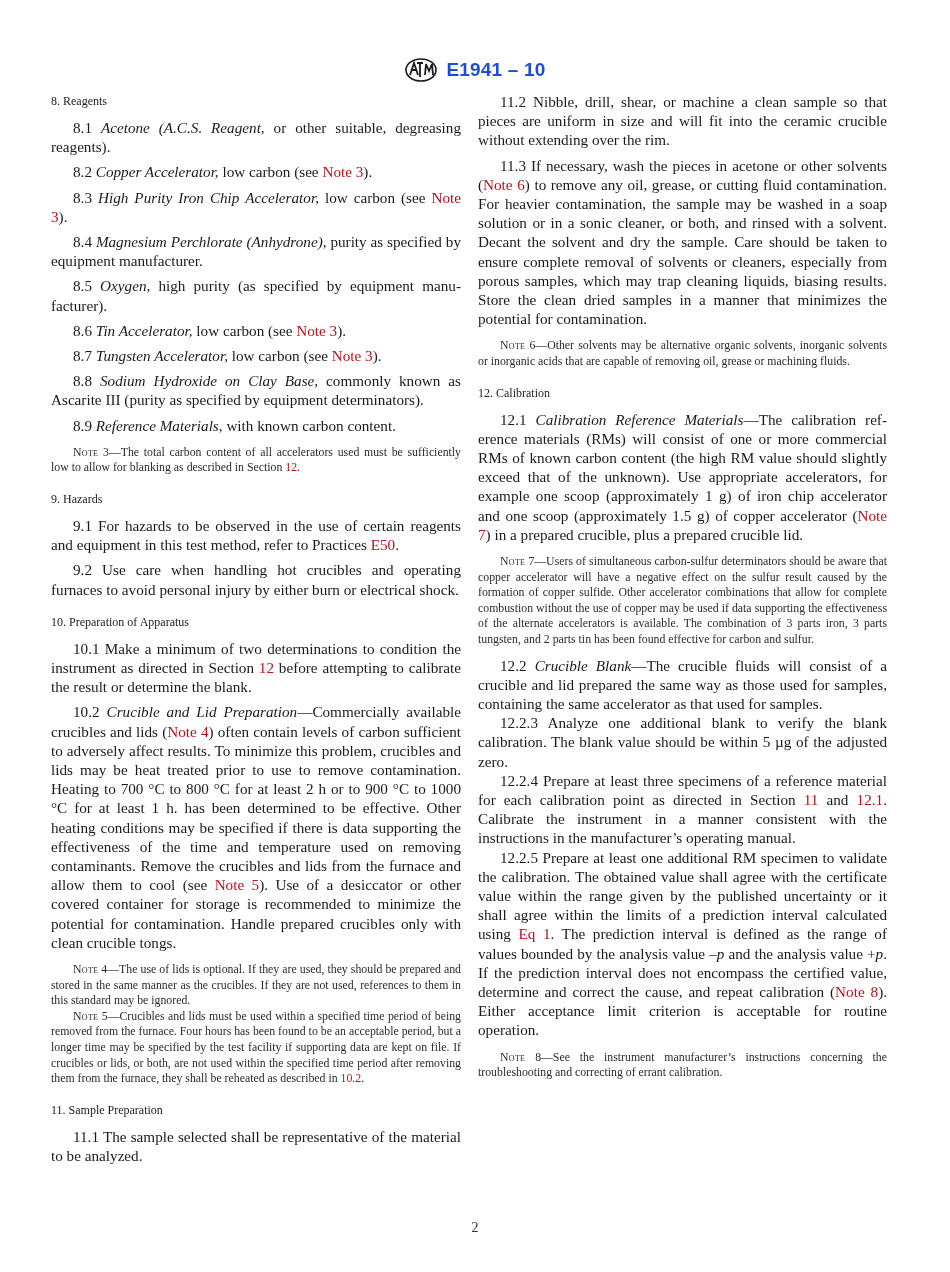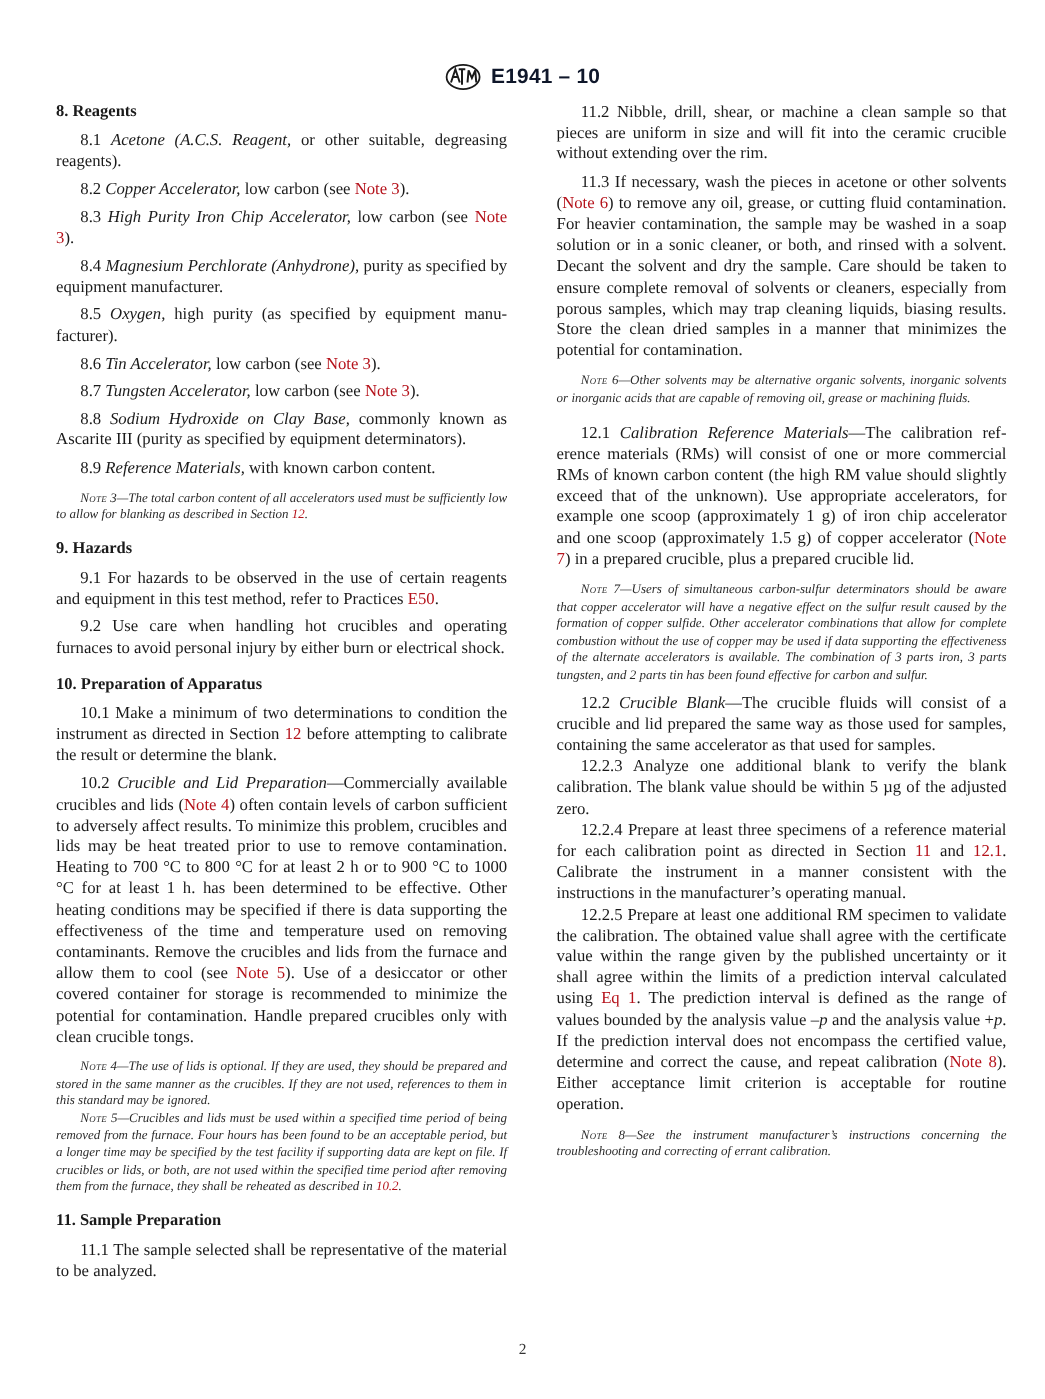--- a/index.html
+++ b/index.html
@@ -2,30 +2,30 @@
 <html><head>
 <meta charset="utf-8">
 <style>
   html, body { margin: 0; padding: 0; background: #ffffff; }
   body { width: 950px; height: 1272px; position: relative; overflow: hidden;
          font-family: "Liberation Serif", "DejaVu Serif", serif; color: #1a1a1a; }
   .header { position: absolute; top: 56px; left: 0; width: 950px; height: 28px;
             display: flex; justify-content: center; align-items: center; }
   .logo { width: 34px; height: 26px; margin-right: 8px; }
   .doc-id { font-family: "Liberation Sans", "DejaVu Sans", sans-serif; font-weight: bold;
-            font-size: 19px; color: #0f172a; letter-spacing: 0.2px; }
+            font-size: 19px; color: #1d4ed8; letter-spacing: 0.2px; }
   .col { position: absolute; top: 92px; width: 410px; }
   .col-left { left: 51px; }
-  .col-right { left: 506px; width: 409px; }
-  h2 { font-size: 15px; font-weight: bold; margin: 0 0 7px 0; line-height: 19px; }
+  .col-right { left: 478px; width: 409px; }
+  h2 { font-size: 12px; font-weight: normal; margin: 0 0 7px 0; line-height: 19px; }
   p.para { font-size: 15.2px; line-height: 19.2px; margin: 0 0 6px 0; text-align: justify;
            text-indent: 22px; hyphens: manual; }
   p.para.tight { margin-bottom: 0; }
   p.note { font-size: 11.8px; line-height: 15.6px; margin: 0 0 0 0; text-align: justify;
-           text-indent: 22px; color: #2a2a2a; font-style: italic; }
+           text-indent: 22px; color: #2a2a2a; }
   .note-block { margin: 10px 0 14px 0; }
   .note-label { font-variant: small-caps; letter-spacing: 0.3px; }
   a.xref { color: #b5121b; text-decoration: none; }
   em { font-style: italic; }
   .gap-s { height: 8px; }
   .page-num { position: absolute; top: 1220px; left: 0; width: 950px; text-align: center;
               font-size: 14px; color: #333; }
 </style>
 </head>
 <body>
@@ -83,20 +83,21 @@
 <div class="col col-right">
   <section>
     <p class="para"><span>11.2  Nibble, drill, shear, or machine a clean sample so that pieces are uniform in size and will fit into the ceramic crucible without extending over the rim.</span></p>
     <p class="para"><span>11.3  If necessary, wash the pieces in acetone or other solvents (</span><a class="xref">Note 6</a><span>) to remove any oil, grease, or cutting fluid contamination. For heavier contamination, the sample may be washed in a soap solution or in a sonic cleaner, or both, and rinsed with a solvent. Decant the solvent and dry the sample. Care should be taken to ensure complete removal of solvents or cleaners, especially from porous samples, which may trap cleaning liquids, biasing results. Store the clean dried samples in a manner that minimizes the potential for contamination.</span></p>
     <div class="note-block">
       <p class="note"><span class="note-label">Note</span><span> 6—Other solvents may be alternative organic solvents, inorganic solvents or inorganic acids that are capable of removing oil, grease or machining fluids.</span></p>
     </div>
   </section>
 
   <section>
+    <h2>12.  Calibration</h2>
     <p class="para"><span>12.1 </span><em>Calibration Reference Materials</em><span>—The calibration ref­erence materials (RMs) will consist of one or more commercial RMs of known carbon content (the high RM value should slightly exceed that of the unknown). Use appropriate accelerators, for example one scoop (approximately 1 g) of iron chip accelerator and one scoop (approximately 1.5 g) of copper accelerator (</span><a class="xref">Note 7</a><span>) in a prepared crucible, plus a prepared crucible lid.</span></p>
     <div class="note-block" style="margin-bottom:8px;">
       <p class="note"><span class="note-label">Note</span><span> 7—Users of simultaneous carbon-sulfur determinators should be aware that copper accelerator will have a negative effect on the sulfur result caused by the formation of copper sulfide. Other accelerator combinations that allow for complete combustion without the use of copper may be used if data supporting the effectiveness of the alternate accelerators is available. The combination of 3 parts iron, 3 parts tungsten, and 2 parts tin has been found effective for carbon and sulfur.</span></p>
     </div>
     <p class="para tight"><span>12.2 </span><em>Crucible Blank</em><span>—The crucible fluids will consist of a crucible and lid prepared the same way as those used for samples, containing the same accelerator as that used for samples.</span></p>
     <p class="para tight"><span>12.2.3  Analyze one additional blank to verify the blank calibration. The blank value should be within 5 µg of the adjusted zero.</span></p>
     <p class="para tight"><span>12.2.4  Prepare at least three specimens of a reference material for each calibration point as directed in Section </span><a class="xref">11</a><span> and </span><a class="xref">12.1</a><span>. Calibrate the instrument in a manner consistent with the instructions in the manufacturer’s operating manual.</span></p>
     <p class="para tight"><span>12.2.5  Prepare at least one additional RM specimen to validate the calibration. The obtained value shall agree with the certificate value within the range given by the published uncertainty or it shall agree within the limits of a prediction interval calculated using </span><a class="xref">Eq 1</a><span>. The prediction interval is defined as the range of values bounded by the analysis value –</span><em>p</em><span> and the analysis value +</span><em>p</em><span>. If the prediction interval does not encompass the certified value, determine and correct the cause, and repeat calibration (</span><a class="xref">Note 8</a><span>). Either acceptance limit crite­rion is acceptable for routine operation.</span></p>
     <div class="note-block">
       <p class="note"><span class="note-label">Note</span><span> 8—See the instrument manufacturer’s instructions concerning the troubleshooting and correcting of errant calibration.</span></p>

